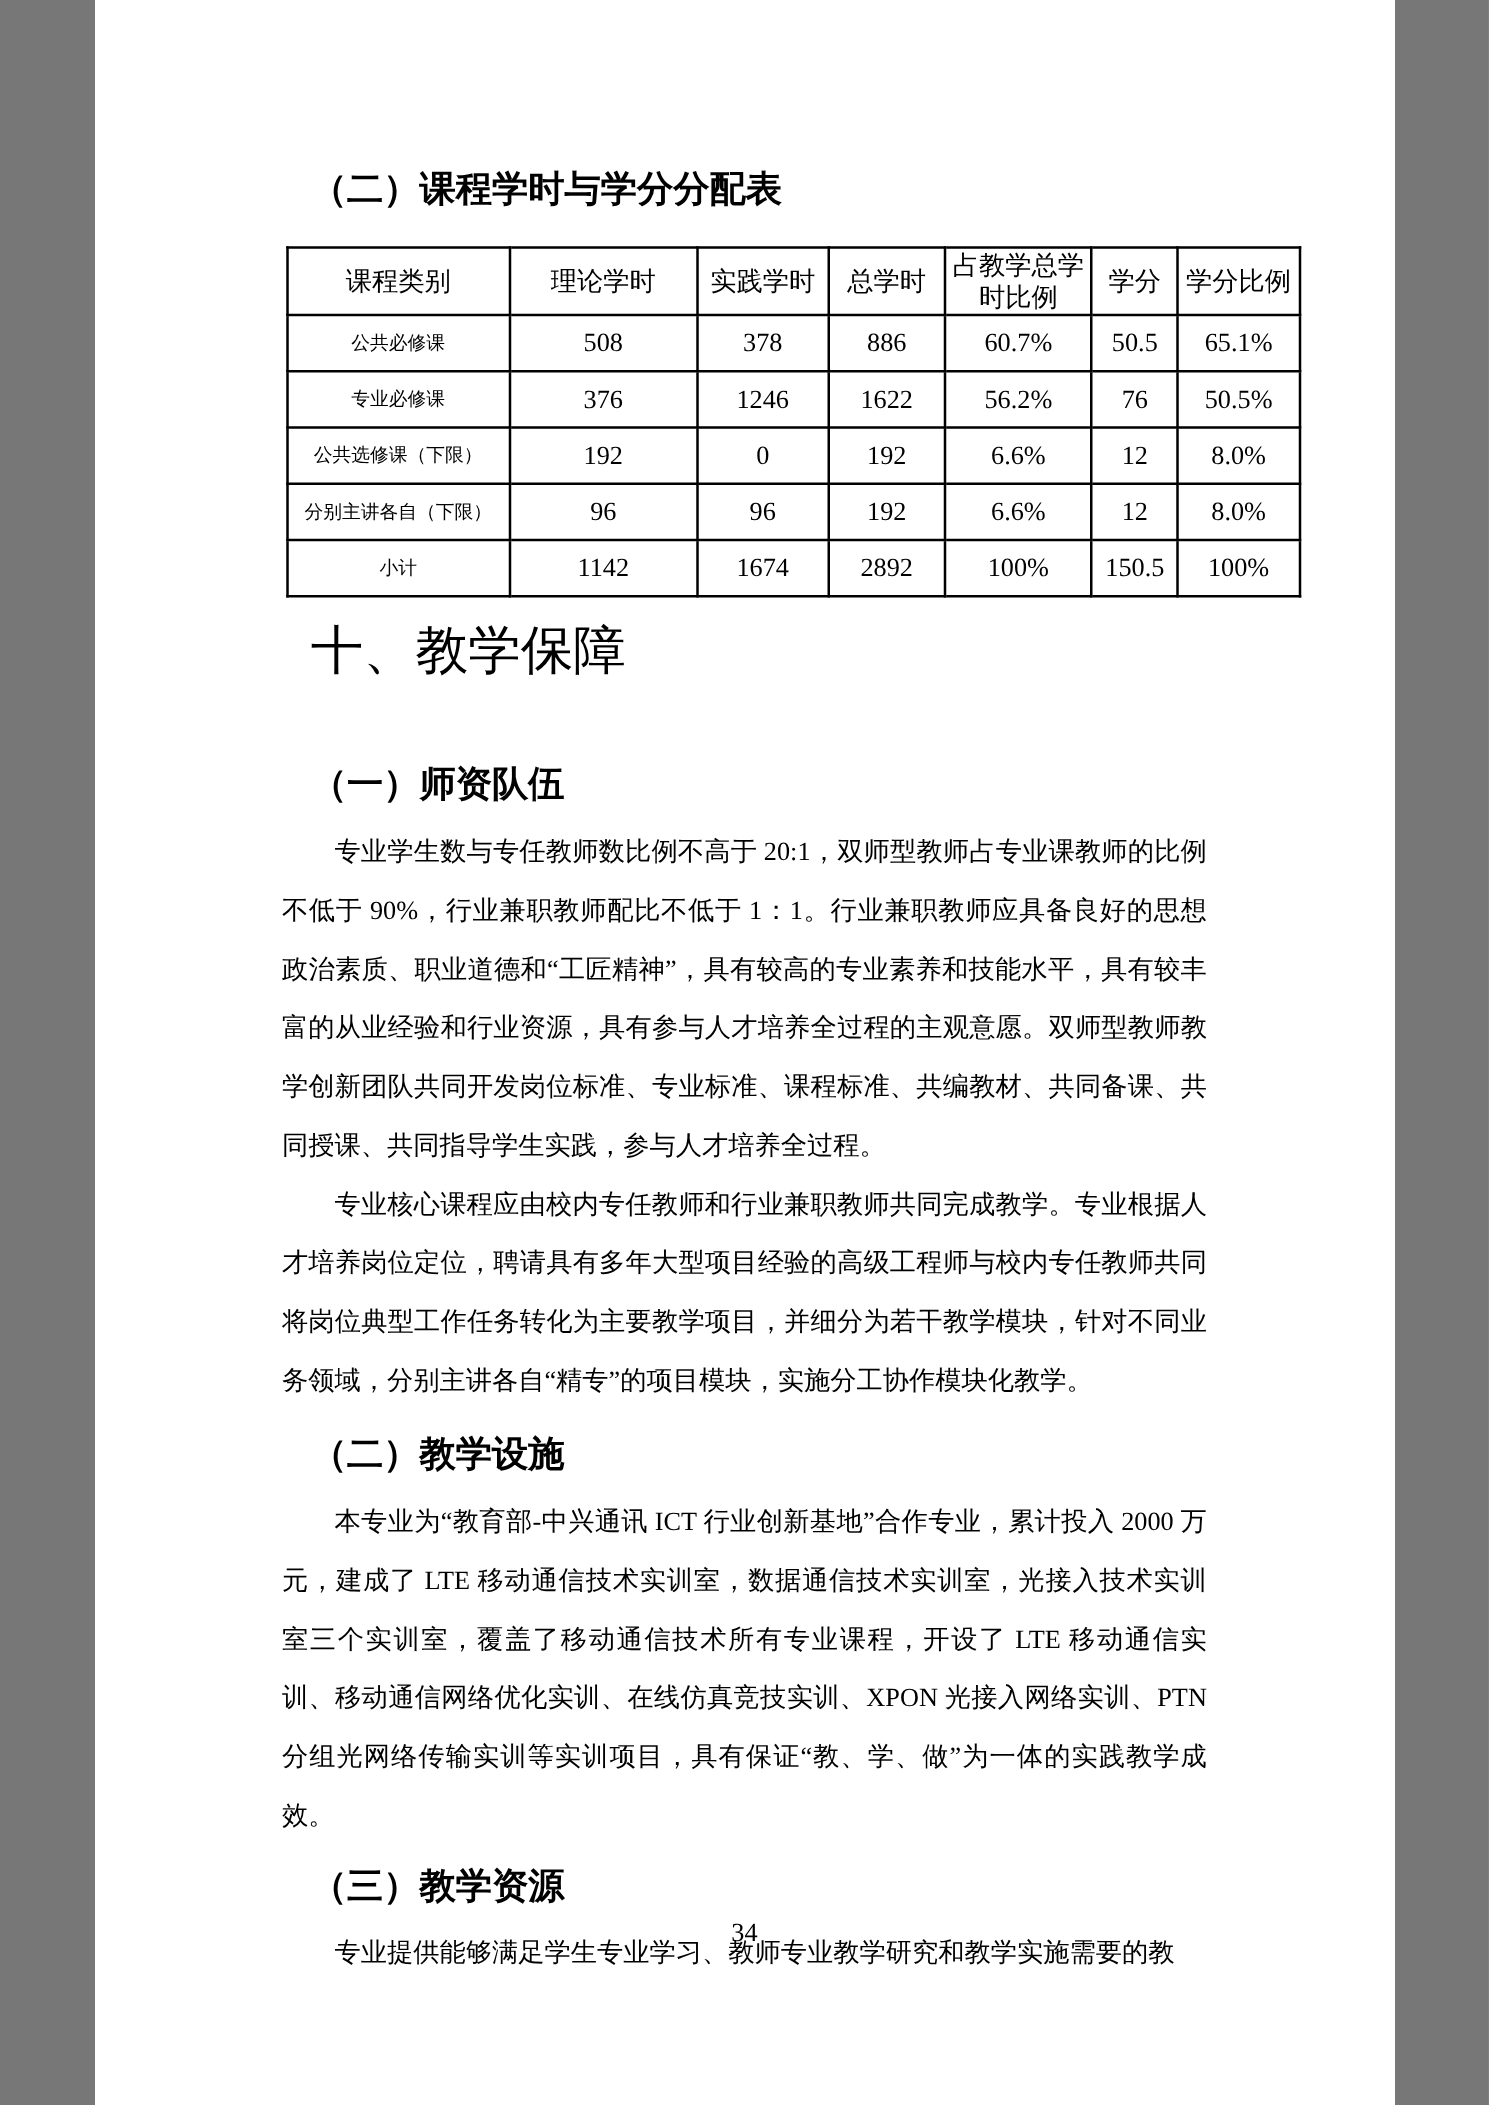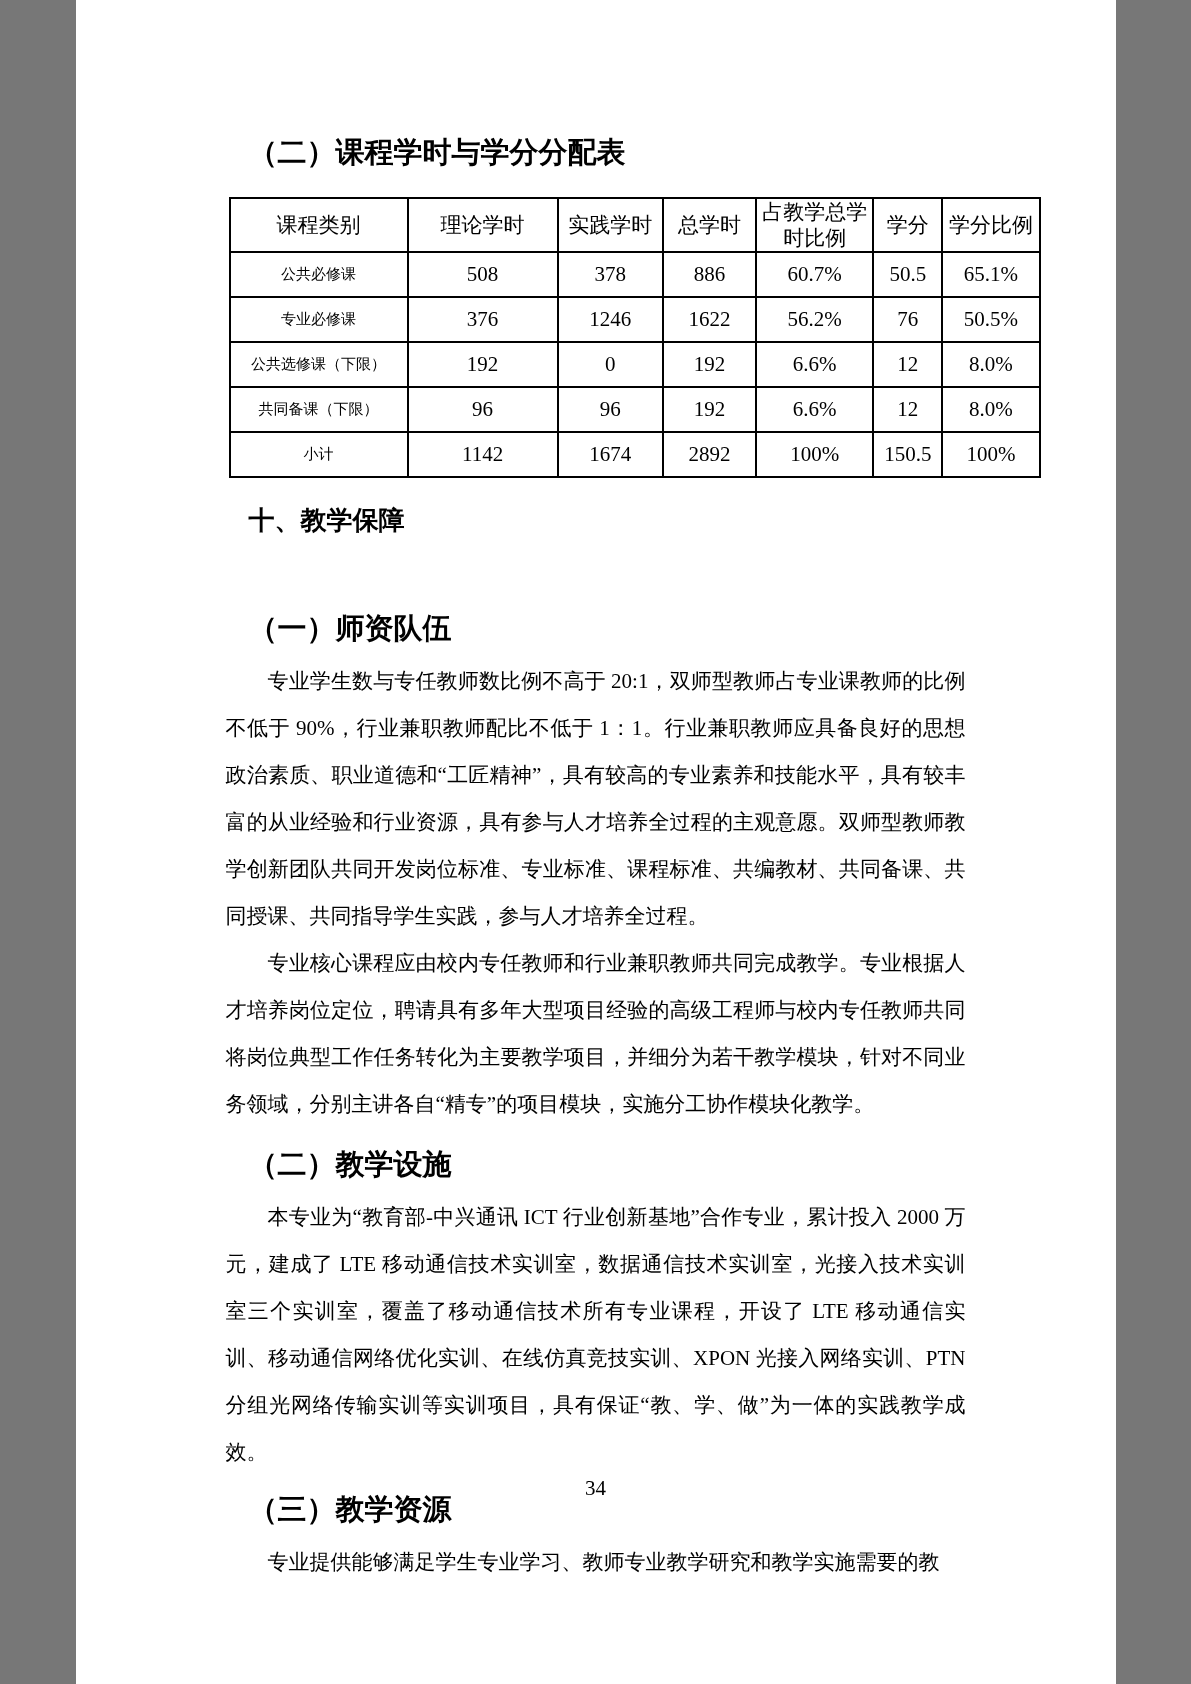--- a/index.html
+++ b/index.html
@@ -18,22 +18,22 @@
   .sub-heading {
     font-family: "Liberation Sans", "DejaVu Sans", sans-serif;
     font-weight: 700;
     font-size: 29px;
     line-height: 36px;
     padding-left: 23px;
     margin: 0;
   }
   .chapter-heading {
     font-family: "Liberation Sans", "DejaVu Sans", sans-serif;
-    font-weight: 700;
-    font-size: 26px;
+    font-weight: 400;
+    font-size: 42px;
     line-height: 40px;
     padding-left: 23px;
     margin: 22px 0 0 0;
   }
   #heading-table-section { margin-top: 134px; }
   #credit-table {
     border-collapse: collapse;
     table-layout: fixed;
     width: 812px;
     margin: 27px 0 16px 3px;
@@ -57,21 +57,21 @@
   .para {
     font-size: 21px;
     line-height: 47px;
     text-align: justify;
     text-indent: 2em;
     margin: 0;
   }
   .para-first { margin-top: 12px; }
   .page-number {
     position: absolute;
-    top: 1476px;
+    top: 1534px;
     left: 0;
     width: 100%;
     text-align: center;
     font-size: 21px;
   }
 </style>
 </head>
 <body>
 
 <div class="page">
@@ -121,21 +121,21 @@
         <tr>
           <td>公共选修课（下限）</td>
           <td>192</td>
           <td>0</td>
           <td>192</td>
           <td>6.6%</td>
           <td>12</td>
           <td>8.0%</td>
         </tr>
         <tr>
-          <td>共同备课（下限）</td>
+          <td>分别主讲各自（下限）</td>
           <td>96</td>
           <td>96</td>
           <td>192</td>
           <td>6.6%</td>
           <td>12</td>
           <td>8.0%</td>
         </tr>
         <tr>
           <td>小计</td>
           <td>1142</td>

